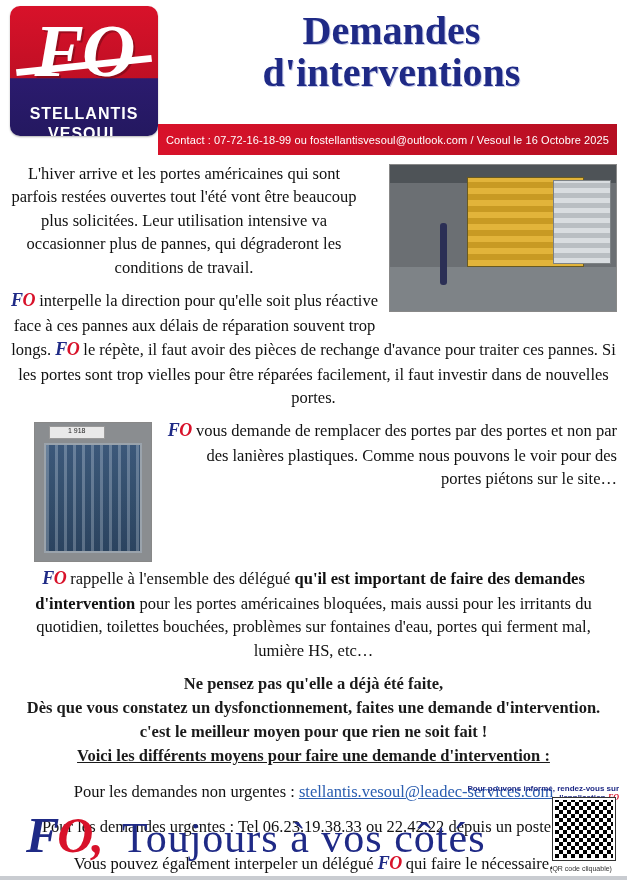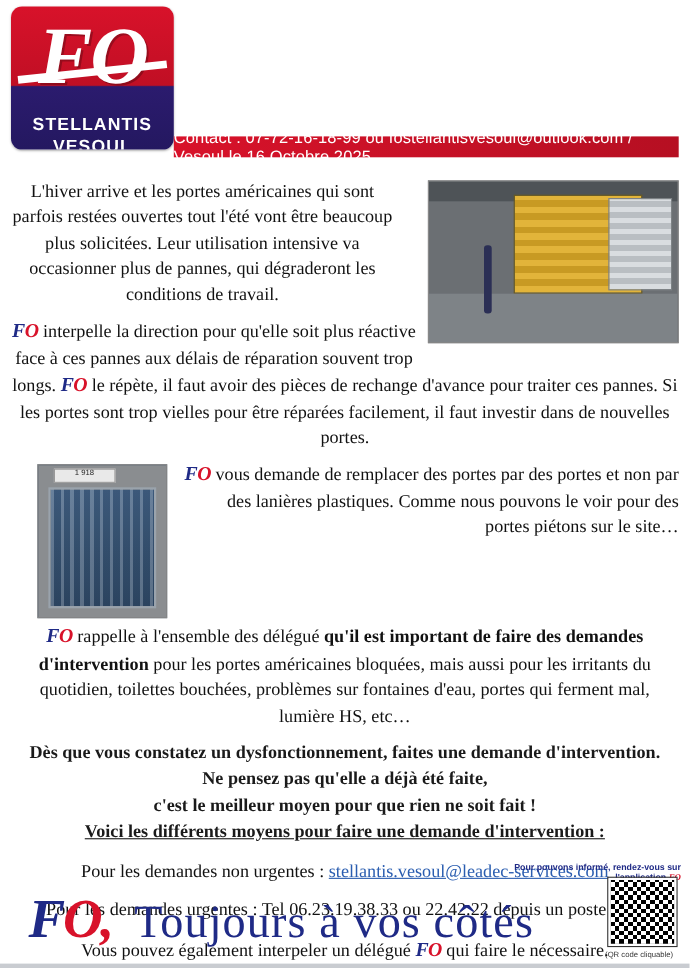--- a/index.html
+++ b/index.html
@@ -49,24 +49,24 @@
     font-weight: bold;
     font-size: 40px;
     line-height: 1.05;
     color: #1f2a86;
     text-shadow: 1px 1px 0 rgba(120,130,200,.45);
   }
   .title-line.second { color:#1f2a86; }
 
   .contact-bar {
     position: absolute; left: 158px; right: 10px; top: 124px;
-    height: 19px;
+    height: 31px;
     background: linear-gradient(90deg,#d8122a 0%, #b60f22 100%);
     color: #ffffff;
-    font-size: 15px;
+    font-size: 11px;
     display: flex; align-items: center; justify-content: center;
     letter-spacing: .1px;
   }
 
   
   .content { position: relative; margin-top: 16px; }
   p.para {
     font-family: "Liberation Serif", serif;
     font-size: 16.5px;
     line-height: 1.42;
@@ -176,20 +176,24 @@
 
   <div class="header">
     <div class="logo-box">
       <div class="logo-fo">FO</div>
       <div class="logo-slash"></div>
       <div class="logo-sub">
         <div>STELLANTIS</div>
         <div>VESOUL</div>
       </div>
     </div>
+    <div class="title-wrap">
+      <div class="title-line">Demandes</div>
+      <div class="title-line second">d'interventions</div>
+    </div>
   </div>
   <div class="contact-bar">Contact : 07-72-16-18-99 ou fostellantisvesoul@outlook.com / Vesoul le 16 Octobre 2025</div>
 
   <div class="content">
 
     <div class="img1">
       <div class="ph-ceil"></div>
       <div class="ph-door"></div>
       <div class="ph-door2"></div>
       <div class="ph-floor"></div>
@@ -219,22 +223,22 @@
     </p>
 
     <p class="para p4">
       <span class="fo-inline"><span class="f">F</span><span class="o">O</span></span>
       <span>rappelle à l'ensemble des délégué</span>
       <span class="bold">qu'il est important de faire des demandes d'intervention</span>
       <span>pour les portes américaines bloquées, mais aussi pour les irritants du quotidien, toilettes bouchées, problèmes sur fontaines d'eau, portes qui ferment mal, lumière HS, etc…</span>
     </p>
 
     <div class="center-block line-sp">
+      <p class="emph">Ne pensez pas qu'elle a déjà été faite,</p>
       <p class="emph">Dès que vous constatez un dysfonctionnement, faites une demande d'intervention.</p>
-      <p class="emph">Ne pensez pas qu'elle a déjà été faite,</p>
       <p class="emph">c'est le meilleur moyen pour que rien ne soit fait !</p>
       <p class="emph underline" style="font-weight:bold;">Voici les différents moyens pour faire une demande d'intervention :</p>
     </div>
 
     <div class="center-block" style="margin-top:12px;">
       <p class="para" style="margin-bottom:12px;">
         <span>Pour les demandes non urgentes : </span><a class="mailto" href="#">stellantis.vesoul@leadec-services.com</a>
       </p>
       <p class="para" style="margin-bottom:12px;">Pour les demandes urgentes : Tel 06.23.19.38.33 ou 22.42.22 depuis un poste fixe.</p>
       <p class="para">

